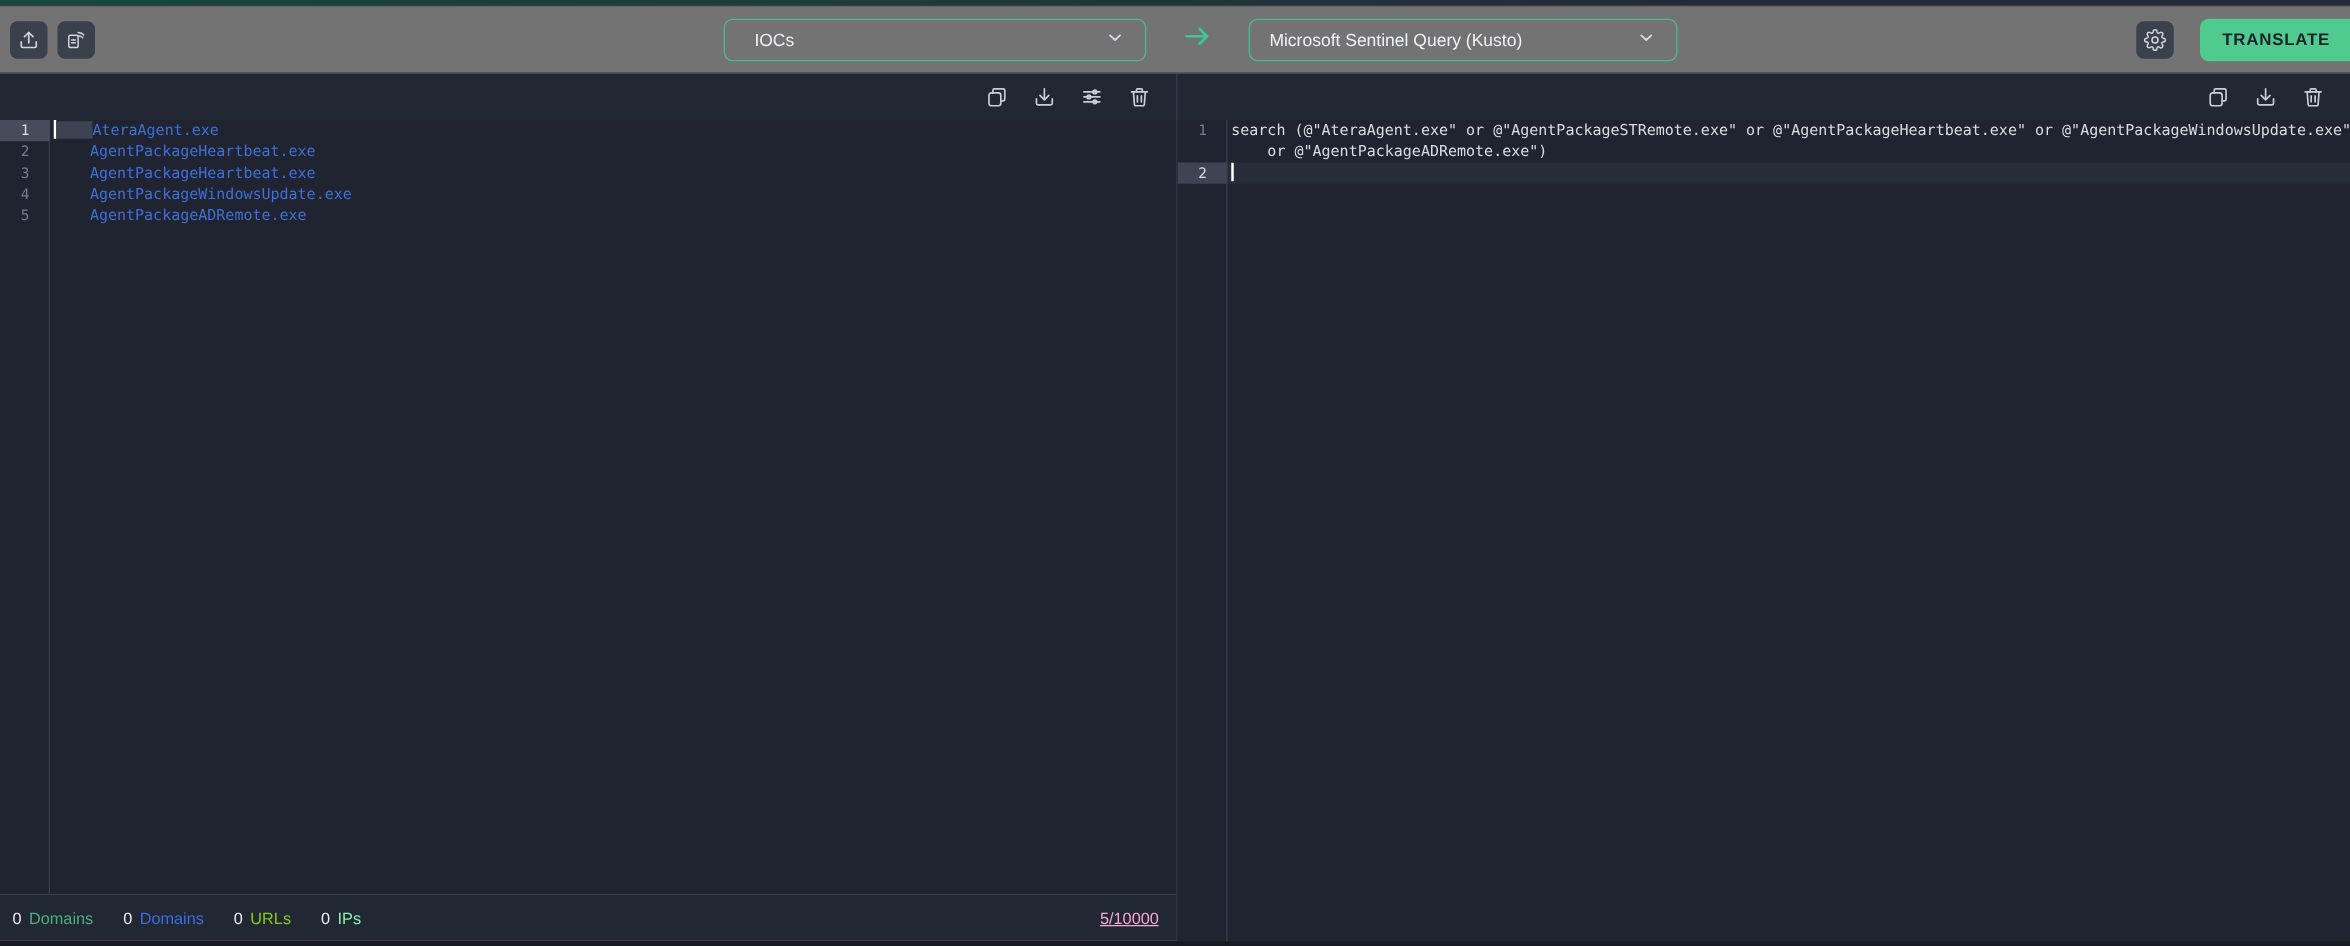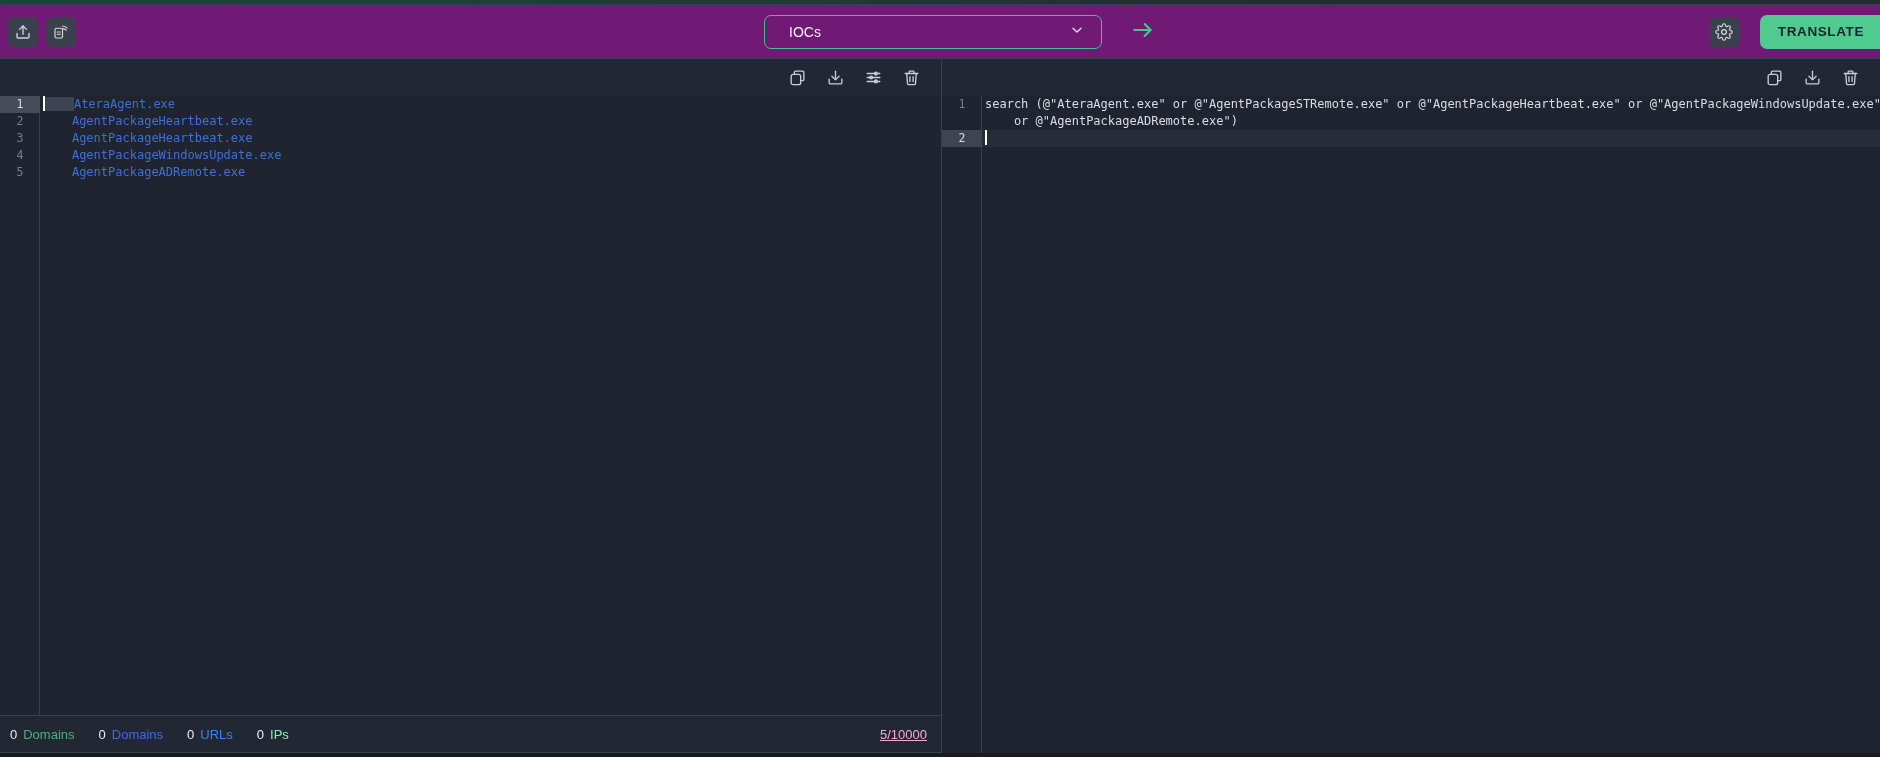--- a/index.html
+++ b/index.html
@@ -7,21 +7,21 @@
   body {
     font-family:"Liberation Sans", sans-serif;
     background:#222734; color:#e8eaf0;
     display:flex; flex-direction:column;
   }
   
   .top-strip { height:5px; width:100%;
     background:linear-gradient(90deg,#16473a 0%,#1e3d35 35%,#242a37 72%,#242a37 100%);
     border-bottom:1px solid #3a3f4c; }
   
-  .header { height:54px; background:#701a75; border-bottom:1px solid #3a3f4c;
+  .header { height:54px; background:#737373; border-bottom:1px solid #3a3f4c;
     position:relative; display:flex; align-items:center; flex:0 0 auto;padding-left:40px; }
   .hdr-left { position:absolute; left:8px; top:0; height:100%; display:flex; align-items:center; gap:8px; }
   .hdr-right { position:absolute; right:0; top:0; height:100%; display:flex; align-items:center; gap:11px; }
   .icon-btn { width:30px; height:30px; background:#3b404d; border:none; border-radius:6px;
     display:flex; align-items:center; justify-content:center; cursor:pointer; }
   .icon-btn svg, .tool-btn svg { display:block; }
   .hdr-center { margin:0 auto; display:flex; align-items:center; gap:28px; }
   .select-box { height:34px; border:1px solid #45bd8f; border-radius:7px; background:transparent;
     display:flex; align-items:center; justify-content:space-between;
     padding:0 16px; color:#f0f2f5; font-size:14px; cursor:pointer; }
@@ -105,20 +105,28 @@
             <path d="M6 9.5 12 15l6-5.5"></path>
           </svg>
       </span>
     </div>
     <span>
       <svg width="26" height="26" viewBox="0 0 24 24" fill="none" stroke="#3fc78f" stroke-width="2" stroke-linecap="round" stroke-linejoin="round">
           <path d="M4 12h15"></path>
           <path d="M13.5 6.5 19 12l-5.5 5.5"></path>
         </svg>
     </span>
+    <div class="select-box select-tgt">
+      <span>Microsoft Sentinel Query (Kusto)</span>
+      <span>
+        <svg width="16" height="16" viewBox="0 0 24 24" fill="none" stroke="#d8dbe2" stroke-width="2.2" stroke-linecap="round" stroke-linejoin="round">
+            <path d="M6 9.5 12 15l6-5.5"></path>
+          </svg>
+      </span>
+    </div>
   </div>
 
   <div class="hdr-right">
     <button class="icon-btn gear-wrap">
       <span>
         <svg width="18" height="18" viewBox="0 0 24 24" fill="none" stroke="#d2d5dc" stroke-width="1.6" stroke-linecap="round" stroke-linejoin="round">
           <circle cx="12" cy="12" r="3.2"></circle>
           <path d="M19.4 15a1.7 1.7 0 0 0 .34 1.87l.06.06a2 2 0 1 1-2.83 2.83l-.06-.06a1.7 1.7 0 0 0-1.87-.34 1.7 1.7 0 0 0-1 1.55V21a2 2 0 1 1-4 0v-.09a1.7 1.7 0 0 0-1-1.55 1.7 1.7 0 0 0-1.87.34l-.06.06a2 2 0 1 1-2.83-2.83l.06-.06a1.7 1.7 0 0 0 .34-1.87 1.7 1.7 0 0 0-1.55-1H3a2 2 0 1 1 0-4h.09a1.7 1.7 0 0 0 1.55-1 1.7 1.7 0 0 0-.34-1.87l-.06-.06a2 2 0 1 1 2.83-2.83l.06.06a1.7 1.7 0 0 0 1.87.34h.09a1.7 1.7 0 0 0 1-1.55V3a2 2 0 1 1 4 0v.09a1.7 1.7 0 0 0 1 1.55 1.7 1.7 0 0 0 1.87-.34l.06-.06a2 2 0 1 1 2.83 2.83l-.06.06a1.7 1.7 0 0 0-.34 1.87v.09a1.7 1.7 0 0 0 1.55 1H21a2 2 0 1 1 0 4h-.09a1.7 1.7 0 0 0-1.55 1z"></path>
         </svg>
       </span>
@@ -201,21 +209,21 @@
           <span class="count-item">
             <span class="count-num">0</span>
             <span style="color: rgb(77, 175, 124);">Domains</span>
           </span>
           <span class="count-item">
             <span class="count-num">0</span>
             <span style="color: rgb(62, 107, 224);">Domains</span>
           </span>
           <span class="count-item">
             <span class="count-num">0</span>
-            <span style="color: #3b82f6;">URLs</span>
+            <span style="color: #84cc16;">URLs</span>
           </span>
           <span class="count-item">
             <span class="count-num">0</span>
             <span style="color: #86efac;">IPs</span>
           </span>
         </div>
       <span class="limit">5/10000</span>
     </div>
   </div>
 

